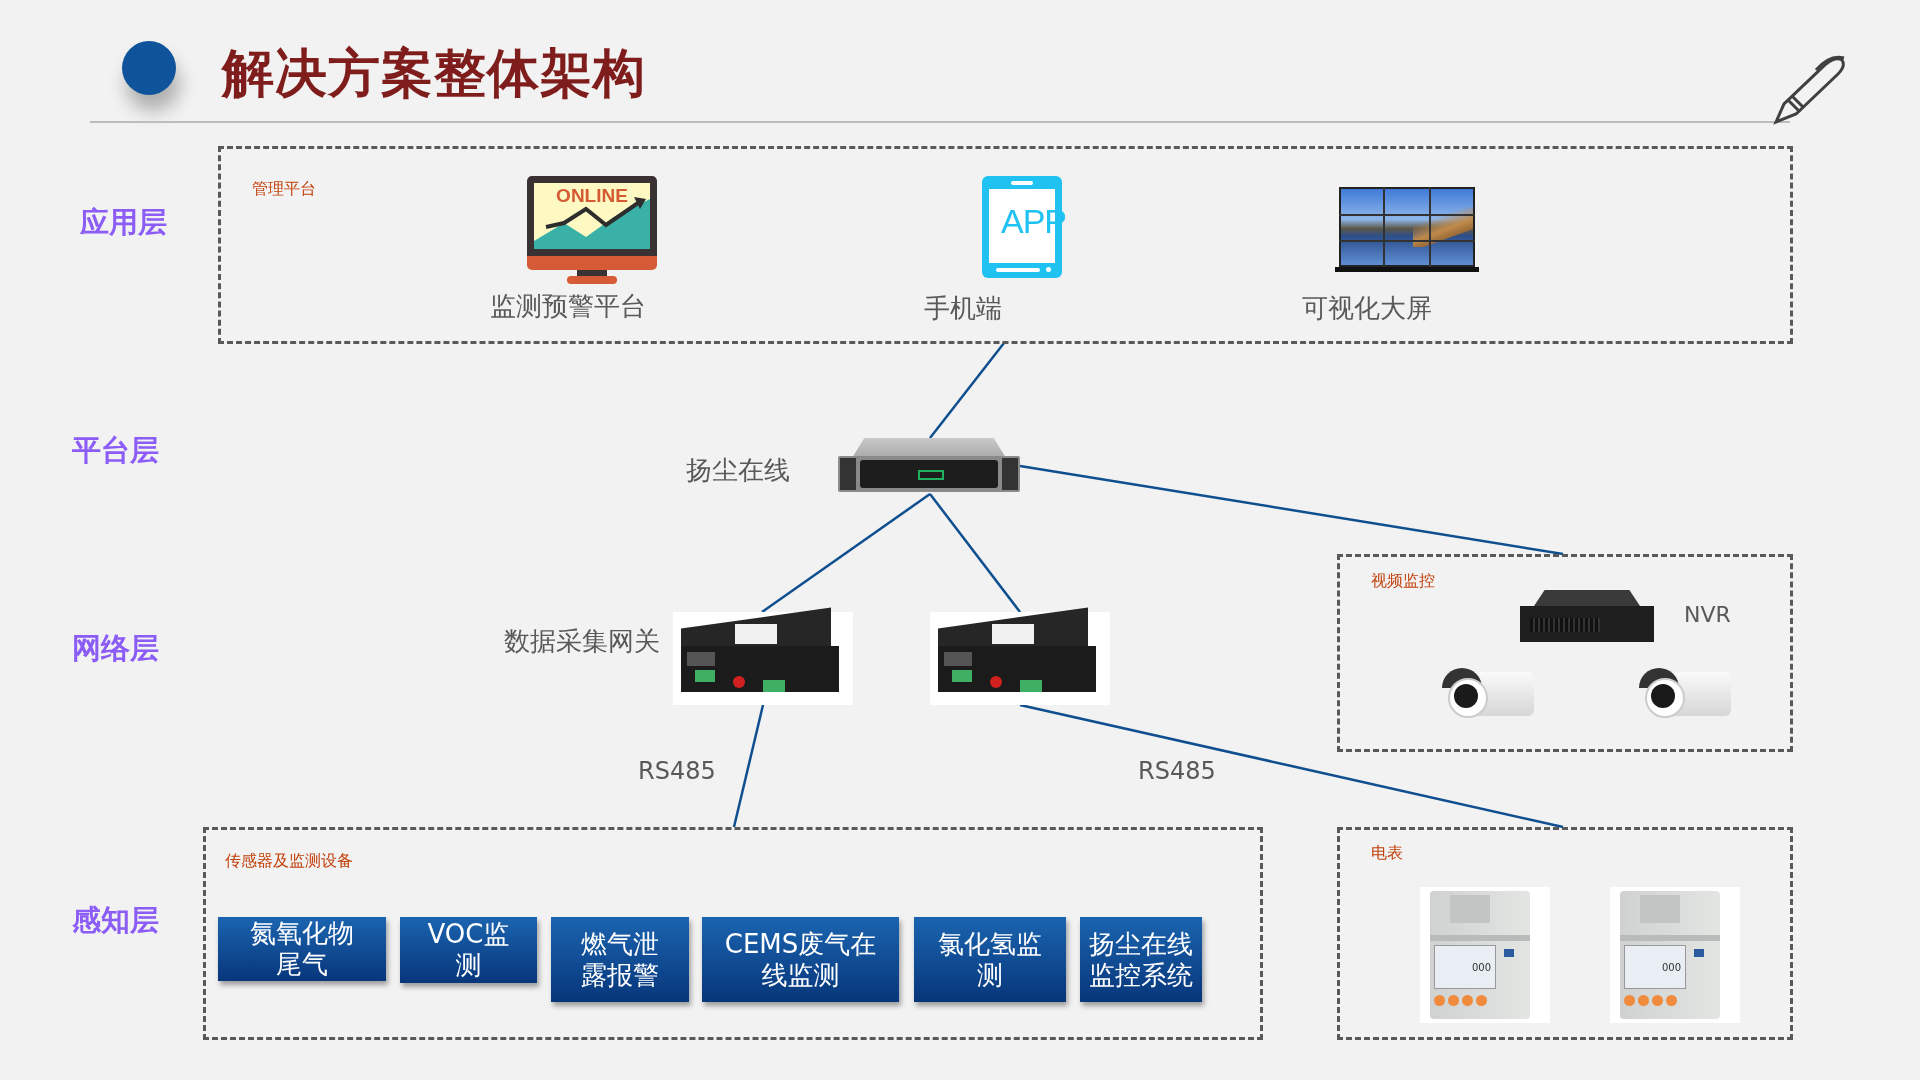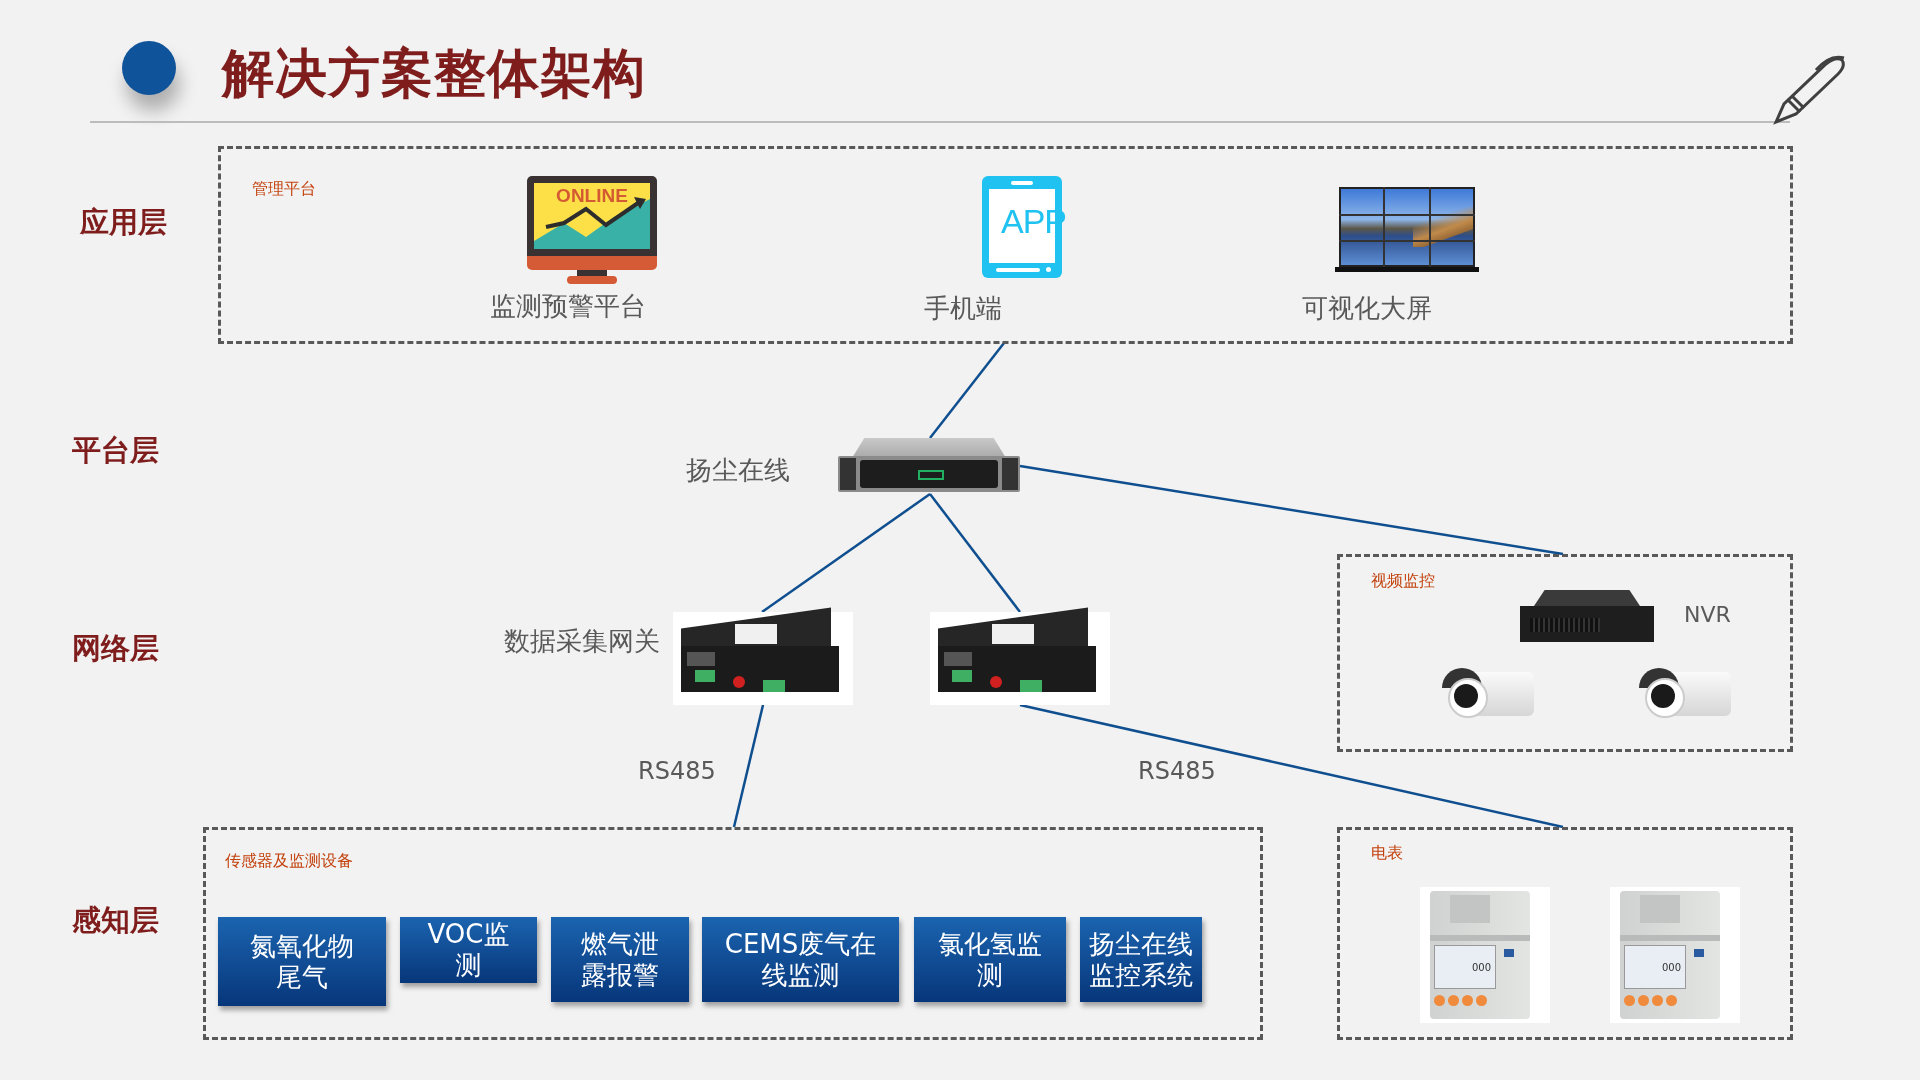--- a/index.html
+++ b/index.html
@@ -3,21 +3,21 @@
 <meta charset="utf-8">
 <style>
   html, body { margin:0; padding:0; }
   body { width:1920px; height:1080px; background:#f2f2f2; position:relative; overflow:hidden;
          font-family:"DejaVu Sans","Liberation Sans",sans-serif; }
   .abs { position:absolute; }
   .title-dot { left:122px; top:41px; width:54px; height:54px; border-radius:50%; background:#0f539a;
                box-shadow: 4px 16px 18px rgba(0,0,0,0.28); }
   .title { left:222px; top:40px; font-size:52px; font-weight:bold; color:#7f1d1d; letter-spacing:1px; line-height:66px; }
   .title-rule { left:90px; top:121px; width:1700px; height:2px; background:#bcbcbc; }
-  .layer-label { font-size:29px; font-weight:bold; color:#7f1d1d; line-height:36px; }
+  .layer-label { font-size:29px; font-weight:bold; color:#8b5cf6; line-height:36px; }
   .dashbox { border:3px dashed #595959; box-sizing:border-box; }
   .box-title { font-size:16px; color:#c2410c; line-height:30px; }
   .cap { font-size:26px; color:#595959; line-height:32px; text-align:left; }
   .small-cap { font-size:24px; color:#595959; line-height:30px; }
   .btn { background:linear-gradient(#1b64b0, #07367a); color:#fff; font-size:26px; line-height:31px;
          text-align:center; display:flex; align-items:center; justify-content:center;
          box-shadow:2px 4px 5px rgba(0,0,0,0.35); box-sizing:border-box; padding:0 6px; }
   svg.lines { position:absolute; left:0; top:0; }
 </style>
 </head>
@@ -45,21 +45,21 @@
 <div class="abs layer-label" style="left:80px;top:204px">应用层</div>
 <div class="abs layer-label" style="left:72px;top:432px">平台层</div>
 <div class="abs layer-label" style="left:72px;top:630px">网络层</div>
 <div class="abs layer-label" style="left:72px;top:902px">感知层</div>
 
 <div class="abs dashbox" style="left:218px;top:146px;width:1575px;height:198px"></div>
 <div class="abs box-title" style="left:252px;top:174px">管理平台</div>
 
 <div class="abs" style="left:527px;top:176px;width:130px;height:108px">
   <div class="abs" style="left:0;top:0;width:130px;height:80px;background:#3a3232;border-radius:5px 5px 0 0"></div>
-  <div class="abs" style="left:7px;top:7px;width:116px;height:66px;background:#fde047;overflow:hidden">
+  <div class="abs" style="left:7px;top:7px;width:116px;height:66px;background:#fef9c3;overflow:hidden">
     <div class="abs" style="left:0;top:2px;width:116px;text-align:center;font-weight:bold;font-size:19px;color:#d35a33;font-family:'Liberation Sans',sans-serif">ONLINE</div>
     <svg class="abs" style="left:0;top:0" width="116" height="66">
       <polygon points="0,66 0,58 30,40 52,54 80,34 116,16 116,66" fill="#3ab1a6"></polygon>
       <polyline points="12,44 30,40 52,26 72,42 104,20" fill="none" stroke="#2d2d2d" stroke-width="4"></polyline>
       <polygon points="100,14 112,16 106,26" fill="#2d2d2d"></polygon>
     </svg>
   </div>
   <div class="abs" style="left:0;top:80px;width:130px;height:14px;background:#d45b35;border-radius:0 0 5px 5px"></div>
   <div class="abs" style="left:50px;top:94px;width:30px;height:8px;background:#3a3232"></div>
   <div class="abs" style="left:40px;top:100px;width:50px;height:8px;background:#d45b35;border-radius:4px"></div>
@@ -135,21 +135,21 @@
 <div class="abs" style="left:1637px;top:668px;width:94px;height:60px">
   <div class="abs" style="left:10px;top:4px;width:84px;height:44px;background:linear-gradient(#fafafa,#d6d6d6);border-radius:20px 6px 6px 20px"></div>
   <div class="abs" style="left:2px;top:0;width:40px;height:20px;background:#333;border-radius:20px 20px 0 0"></div>
   <div class="abs" style="left:8px;top:10px;width:36px;height:36px;background:#fff;border-radius:50%;border:2px solid #ccc"></div>
   <div class="abs" style="left:14px;top:16px;width:24px;height:24px;background:#1a1a1a;border-radius:50%"></div>
 </div>
 
 <div class="abs dashbox" style="left:203px;top:827px;width:1060px;height:213px"></div>
 <div class="abs box-title" style="left:225px;top:846px">传感器及监测设备</div>
 
-<div class="abs btn" style="left:218px;top:917px;width:168px;height:89px">
+<div class="abs btn" style="left:218px;top:917px;width:168px;height:64px">
   <div>
       <div>氮氧化物</div>
       <div>尾气</div>
     </div>
 </div>
 <div class="abs btn" style="left:400px;top:917px;width:137px;height:66px">
   <div>
       <div>VOC监</div>
       <div>测</div>
     </div>

